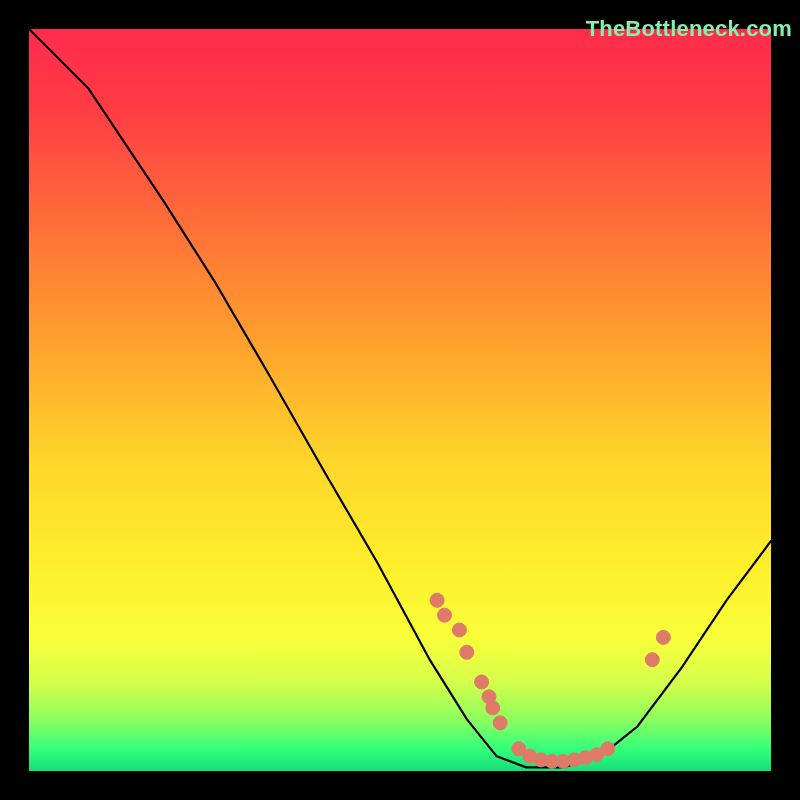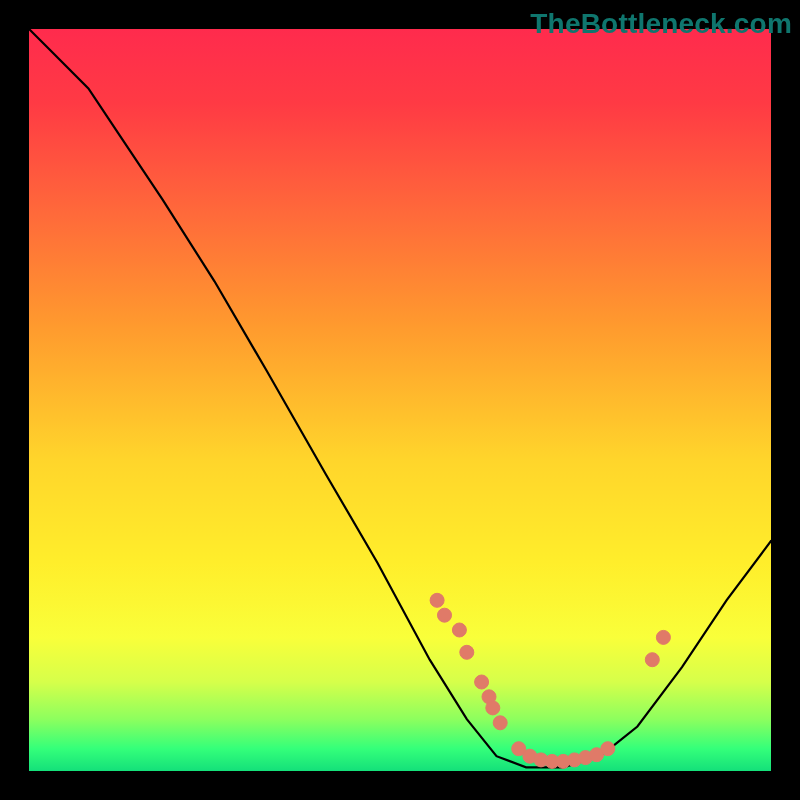--- a/index.html
+++ b/index.html
@@ -40,25 +40,25 @@
       #ffee2b 72%,
       #f9ff3a 82%,
       #d6ff4a 88%,
       #8dff5e 93%,
       #34ff7a 97%,
       #14e07a 100%
     );
   }
   .watermark {
     position: absolute;
-    top: 8px;
+    top: 16px;
     right: 8px;
-    font-size: 28px;
+    font-size: 22px;
     font-weight: bold;
-    color: #0f766e;
+    color: #86efac;
     letter-spacing: 0.2px;
     user-select: none;
   }
   .curve-svg {
     position: absolute;
     left: 0;
     top: 0;
     width: 100%;
     height: 100%;
   }

